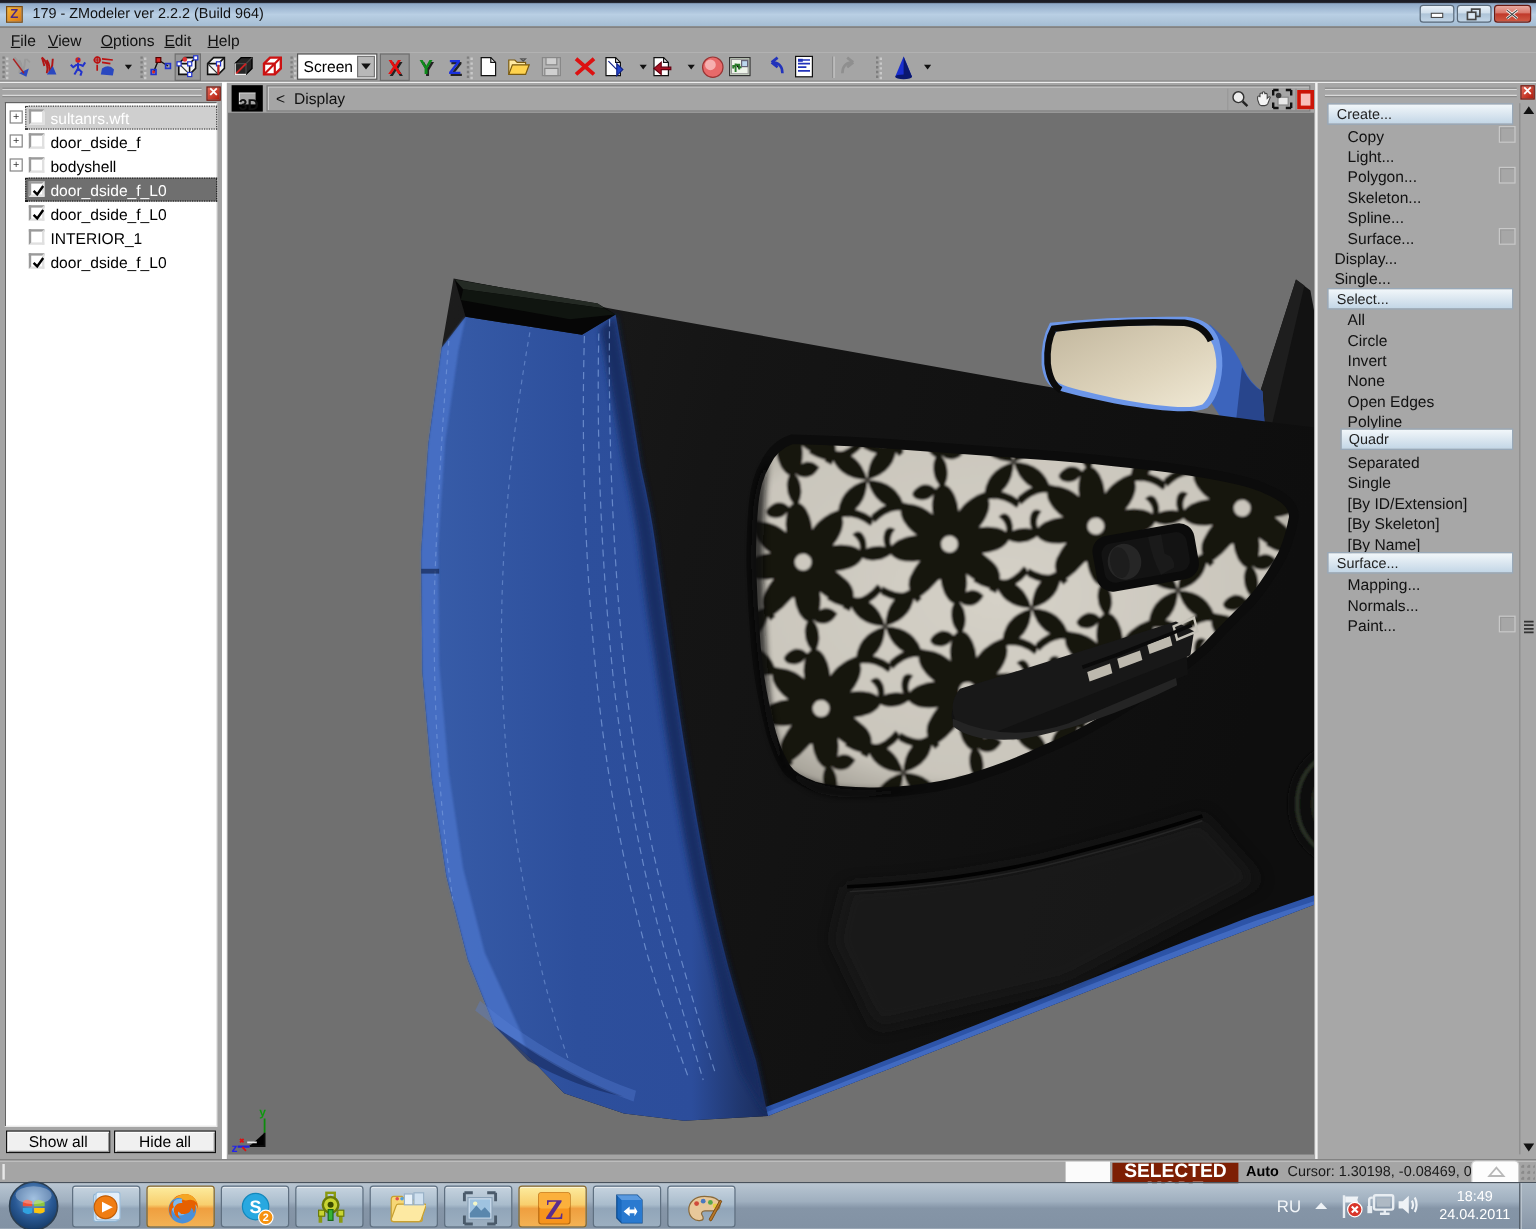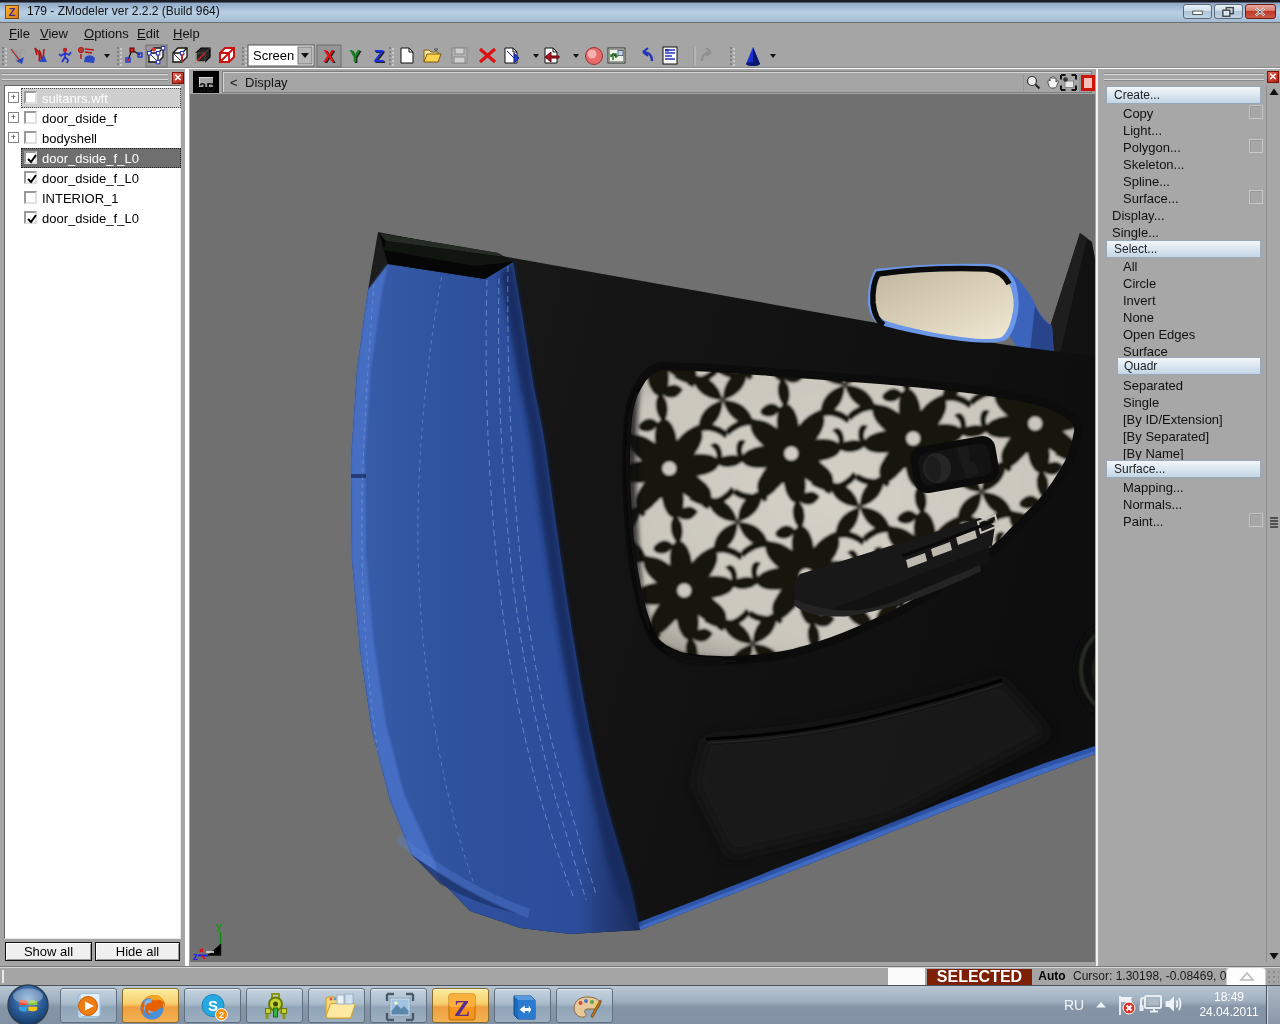--- a/index.html
+++ b/index.html
@@ -537,26 +537,26 @@
   <div class="rpitem" style="left:25px;top:122px">Surface...</div>
     <div class="rpchk" style="top:121px"></div>
   <div class="rpitem" style="left:14px;top:139px">Display...</div>
   <div class="rpitem" style="left:14px;top:156px">Single...</div>
   <div class="rphead" style="top:171px">Select...</div>
   <div class="rpitem" style="left:25px;top:190px">All</div>
   <div class="rpitem" style="left:25px;top:207px">Circle</div>
   <div class="rpitem" style="left:25px;top:224px">Invert</div>
   <div class="rpitem" style="left:25px;top:241px">None</div>
   <div class="rpitem" style="left:25px;top:258px">Open Edges</div>
-  <div class="rpitem" style="left:25px;top:275px">Surface</div>
+  <div class="rpitem" style="left:25px;top:275px">Polyline</div>
   <div class="rphead" style="left:19px;top:288px;width:144px;padding-left:6px">Quadr</div>
   <div class="rpitem" style="left:25px;top:309px">Separated</div>
   <div class="rpitem" style="left:25px;top:326px">Single</div>
   <div class="rpitem" style="left:25px;top:343px">[By ID/Extension]</div>
-  <div class="rpitem" style="left:25px;top:360px">[By Separated]</div>
+  <div class="rpitem" style="left:25px;top:360px">[By Skeleton]</div>
   <div class="rpitem" style="left:25px;top:377px">[By Name]</div>
   <div class="rphead" style="top:391px">Surface...</div>
   <div class="rpitem" style="left:25px;top:411px">Mapping...</div>
   <div class="rpitem" style="left:25px;top:428px">Normals...</div>
   <div class="rpitem" style="left:25px;top:445px">Paint...</div>
     <div class="rpchk" style="top:444px"></div>
   <div id="rpscroll">
     <svg style="position:absolute;left:1px;top:0px" width="12" height="12">
         <path d="M6 2.5 L10.5 9 L1.5 9 Z" fill="#111"></path>
       </svg>

